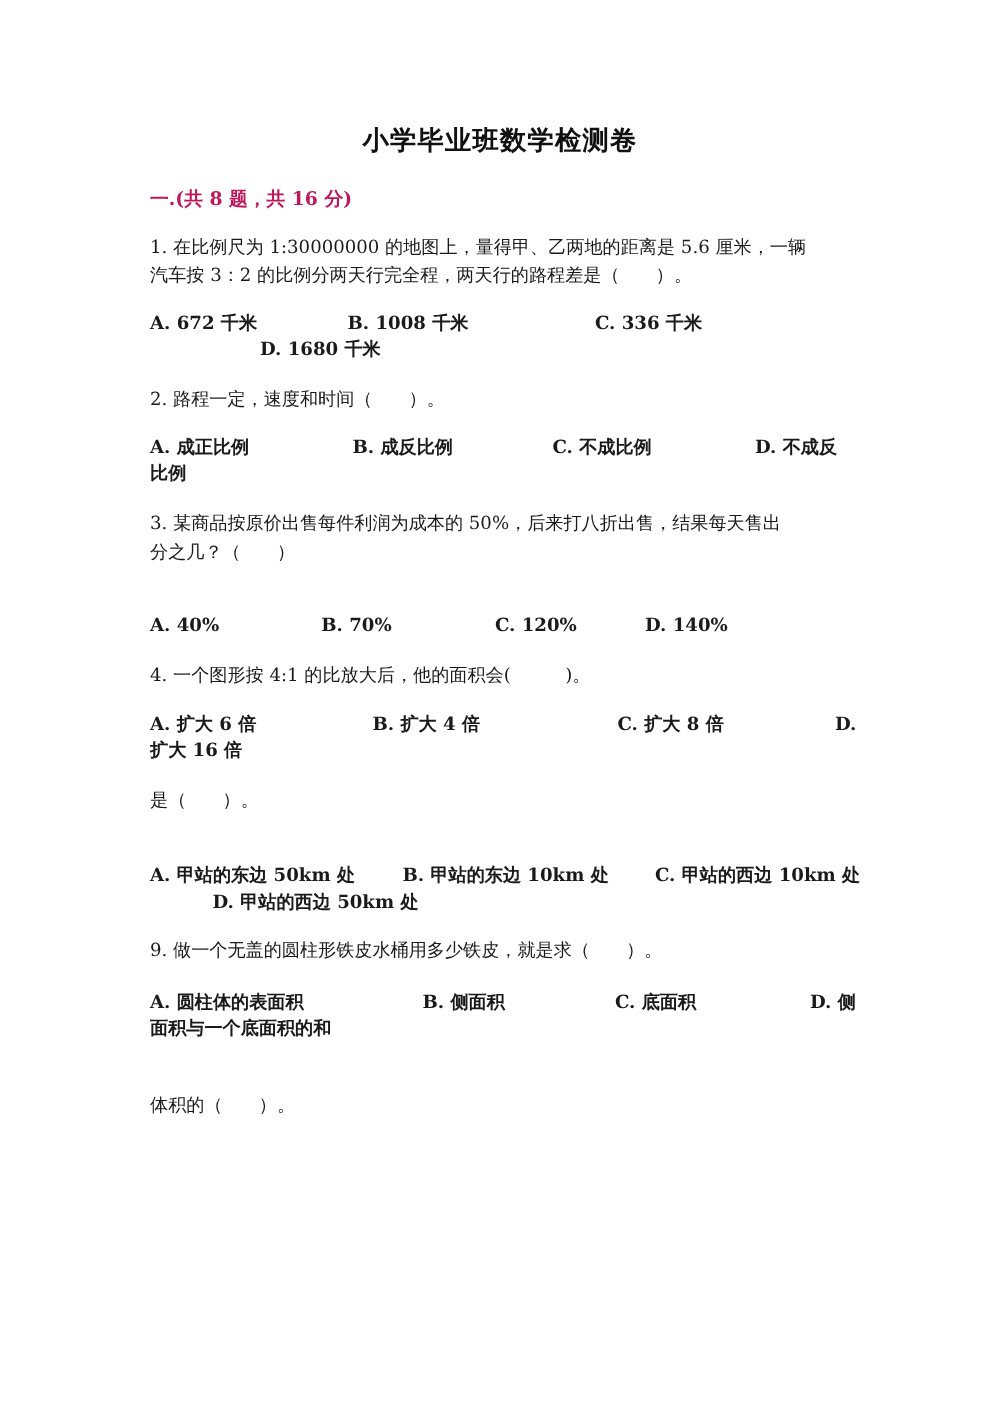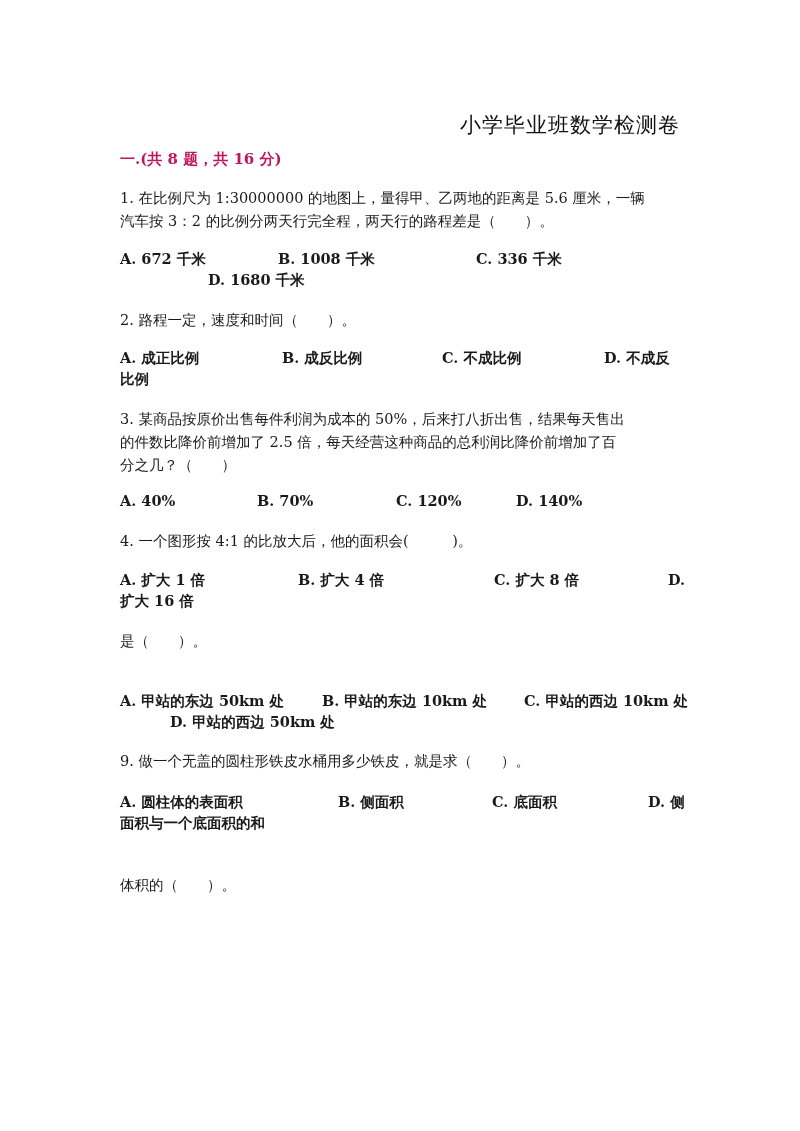--- a/index.html
+++ b/index.html
@@ -1,20 +1,20 @@
 <!DOCTYPE html>
 <html><head>
 <meta charset="utf-8">
 <style>
   html, body { margin: 0; padding: 0; background: #ffffff; }
   body { width: 800px; height: 1131px; position: relative; overflow: hidden;
          font-family: "DejaVu Serif", "Liberation Serif", serif; color: #1a1a1a; }
   .page { position: absolute; left: 120px; top: 0; width: 560px; }
-  .title { position: absolute; left: 0; top: 98px; width: 560px; text-align: right;
-           font-size: 21px; font-weight: normal; letter-spacing: 1px; color: #111; margin-top: 13px; }
+  .title { position: absolute; left: 0; top: 98px; width: 560px; text-align: center;
+           font-size: 21px; font-weight: bold; letter-spacing: 1px; color: #111; }
   .section { position: absolute; left: 0; top: 150px; font-size: 15px; font-weight: bold; color: #be185d; }
   .q { position: absolute; left: 0; width: 560px; font-size: 14.5px; line-height: 23px; }
   .opts { position: absolute; left: 0; width: 560px; font-size: 14.5px; line-height: 21px; }
   .opt { position: absolute; white-space: nowrap; font-weight: bold; }
   .frac { display: inline-block; vertical-align: middle; text-align: center; margin: 0 24px;
           font-family: "DejaVu Sans", sans-serif; font-size: 13px; line-height: 15px; color: #444; }
   .frac span { display: block; }
 </style>
 </head>
 <body>
@@ -41,35 +41,34 @@
   <div class="opts" style="top:347px">
     <span class="opt" style="left:0;top:0">A. 成正比例</span>
     <span class="opt" style="left:162px;top:0">B. 成反比例</span>
     <span class="opt" style="left:322px;top:0">C. 不成比例</span>
     <span class="opt" style="left:484px;top:0">D. 不成反</span>
     <span class="opt" style="left:0;top:21px">比例</span>
   </div>
 
   <div class="q" style="top:408px">
     <div>3. 某商品按原价出售每件利润为成本的 50%，后来打八折出售，结果每天售出</div>
-    <div>的件数比降价前增加了 2.5 倍，每天经营这种商品的总利润比降价前增加了百</div>
     <div>分之几？（　　）</div>
   </div>
   <div class="opts" style="top:490px">
     <span class="opt" style="left:0;top:0">A. 40%</span>
     <span class="opt" style="left:137px;top:0">B. 70%</span>
     <span class="opt" style="left:276px;top:0">C. 120%</span>
     <span class="opt" style="left:396px;top:0">D. 140%</span>
   </div>
 
   <div class="q" style="top:530px">
     <div>4. 一个图形按 4:1 的比放大后，他的面积会(　　　)。</div>
   </div>
   <div class="opts" style="top:569px">
-    <span class="opt" style="left:0;top:0">A. 扩大 1 倍</span>
+    <span class="opt" style="left:0;top:0">A. 扩大 6 倍</span>
     <span class="opt" style="left:178px;top:0">B. 扩大 4 倍</span>
     <span class="opt" style="left:374px;top:0">C. 扩大 8 倍</span>
     <span class="opt" style="left:548px;top:0">D.</span>
     <span class="opt" style="left:0;top:21px">扩大 16 倍</span>
   </div>
 
   <div class="q" style="top:630px">
     <div>是（　　）。</div>
   </div>
   <div class="opts" style="top:690px">

